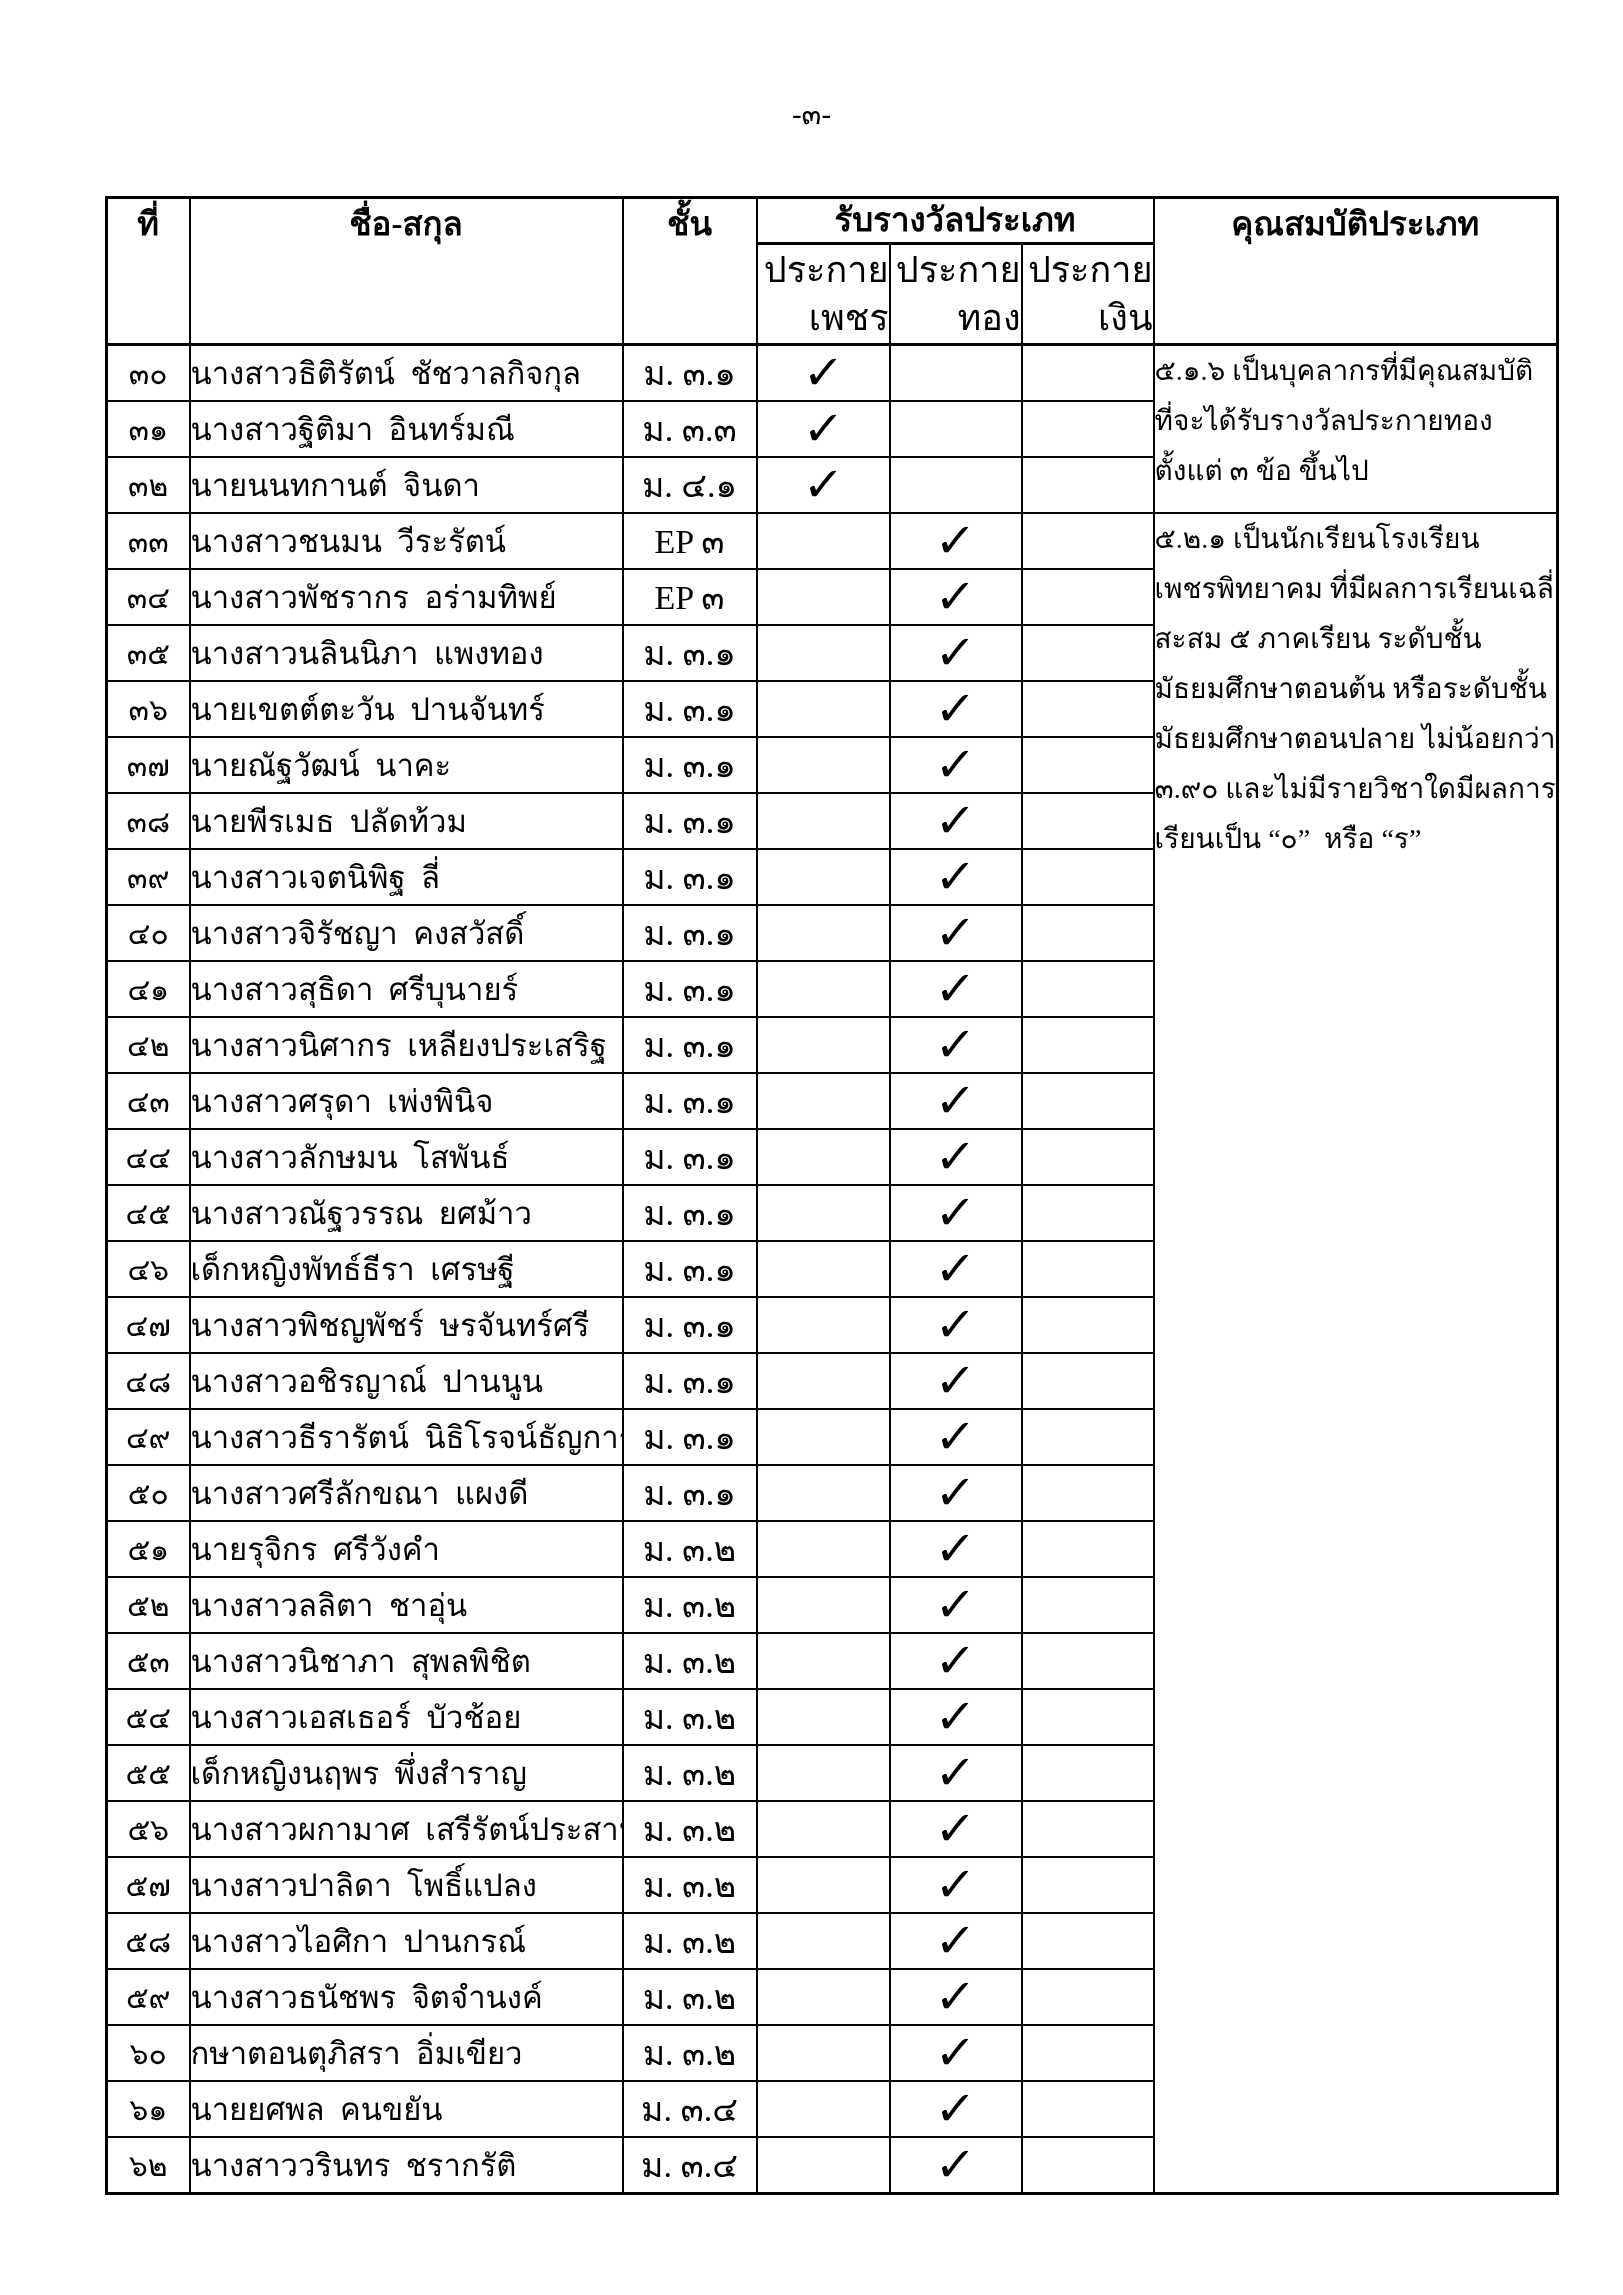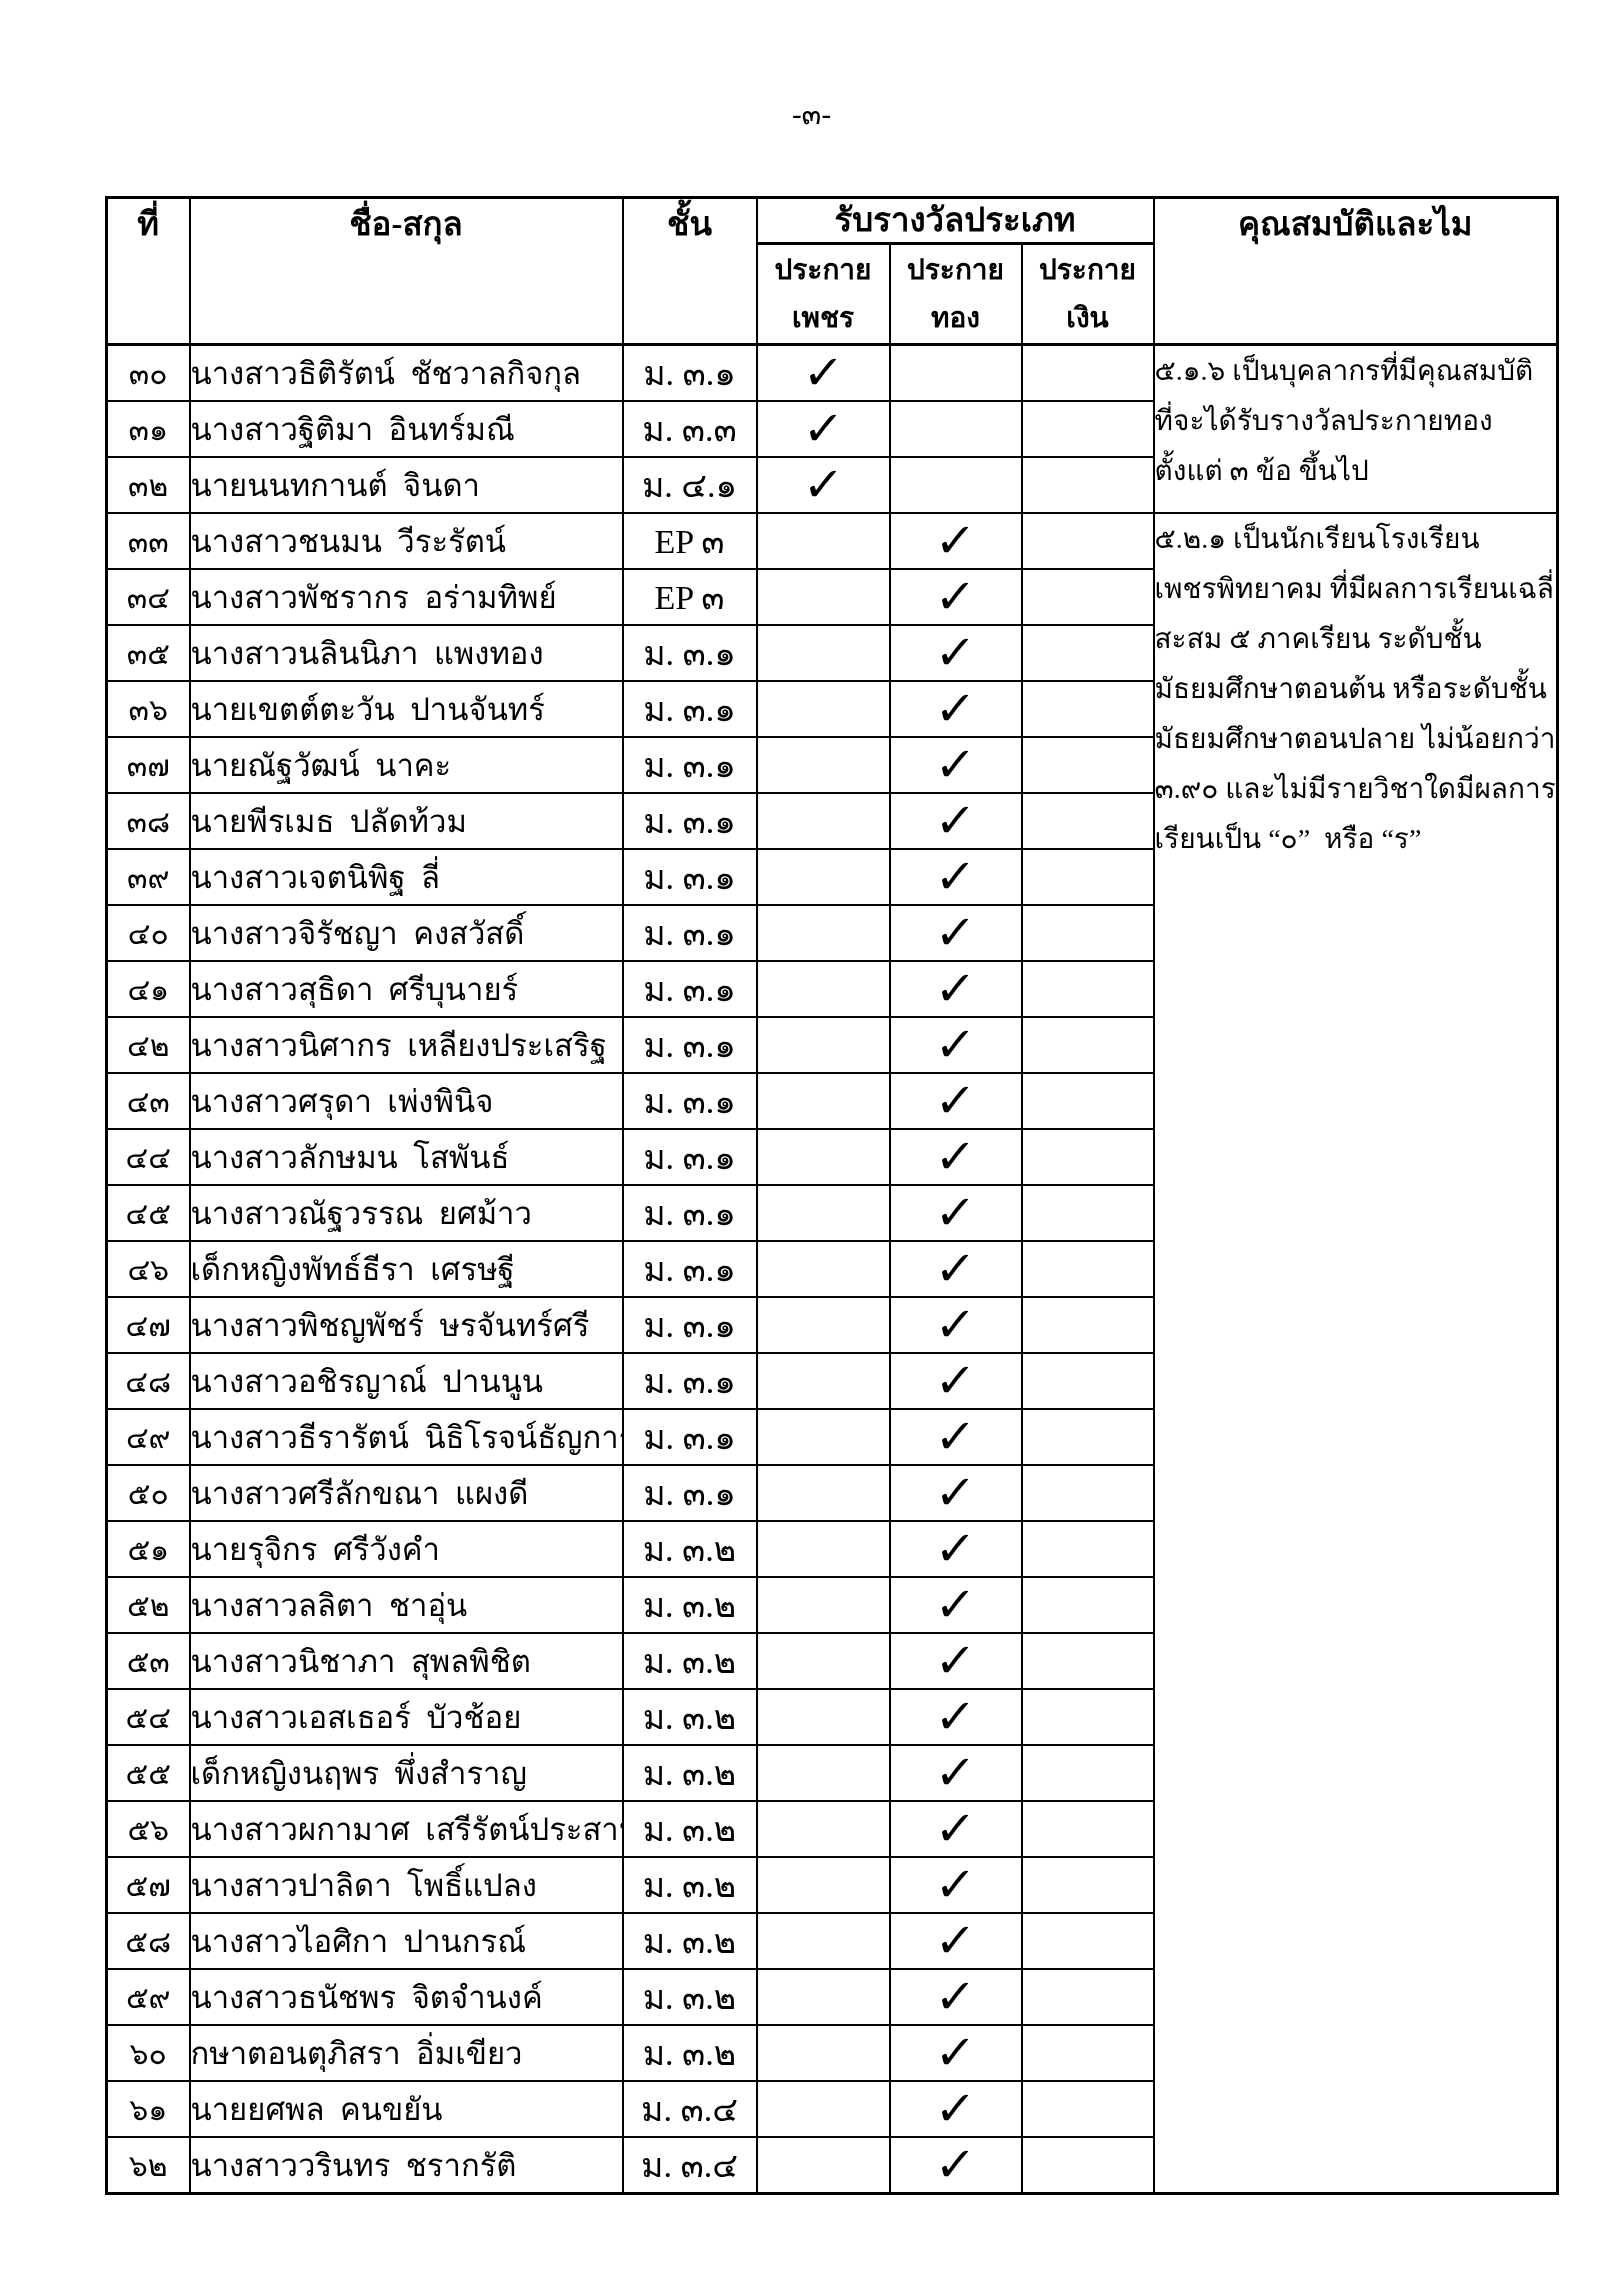--- a/index.html
+++ b/index.html
@@ -46,23 +46,23 @@
   }
   .head-row-1 th[rowspan] {
     vertical-align: top;
     padding-top: 3.9px;
     border-bottom: 3.9px solid #000;
   }
   .head-row-1 .th-award-group { border-bottom: 3.9px solid #000; }
   
   .head-row-2 th {
     height: 98px;
-    font-size: 28px;
-    font-weight: bold;
-    text-align: center;
+    font-size: 36px;
+    font-weight: normal;
+    text-align: right;
     vertical-align: middle;
     border-bottom: 3.9px solid #000;
   }
   .head-row-2 .sub-line { line-height: 48px; }
   
   .data-row { height: 50px; }
   .td-no {
     text-align: center;
     font-size: 30px;
     border-radius: 9px;
@@ -115,21 +115,21 @@
       <col style="width:132px">
       <col style="width:132px">
       <col style="width:404px">
     </colgroup>
     <thead>
       <tr class="head-row-1">
         <th rowspan="2" class="th-no">ที่</th>
         <th rowspan="2" class="th-name">ชื่อ-สกุล</th>
         <th rowspan="2" class="th-class">ชั้น</th>
         <th colspan="3" class="th-award-group">รับรางวัลประเภท</th>
-        <th rowspan="2" class="th-qual">คุณสมบัติและไม</th>
+        <th rowspan="2" class="th-qual">คุณสมบัติประเภท</th>
       </tr>
       <tr class="head-row-2">
         <th>
           <div class="sub-line">ประกาย</div>
           <div class="sub-line">เพชร</div>
         </th>
         <th>
           <div class="sub-line">ประกาย</div>
           <div class="sub-line">ทอง</div>
         </th>

